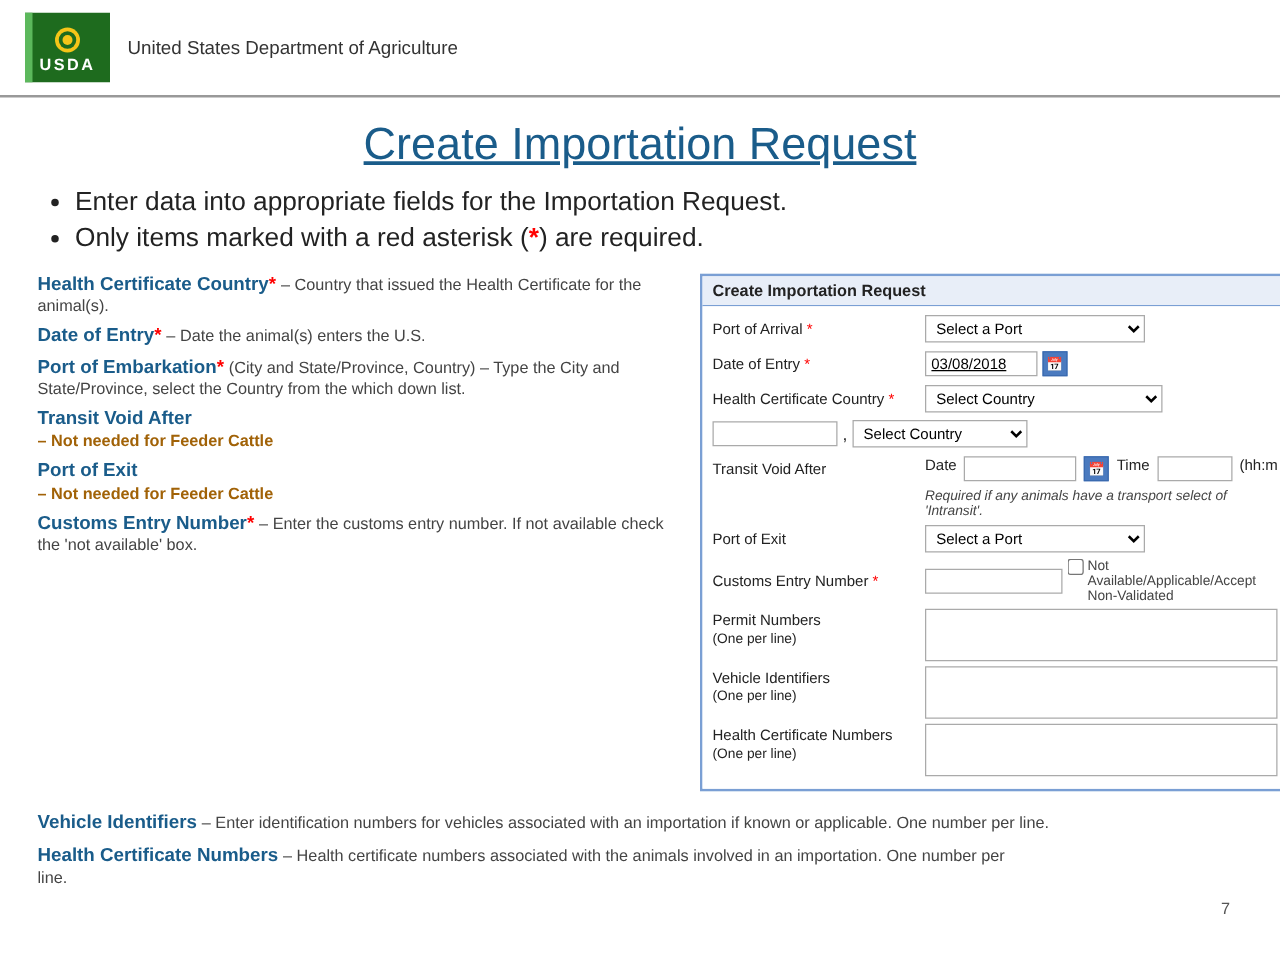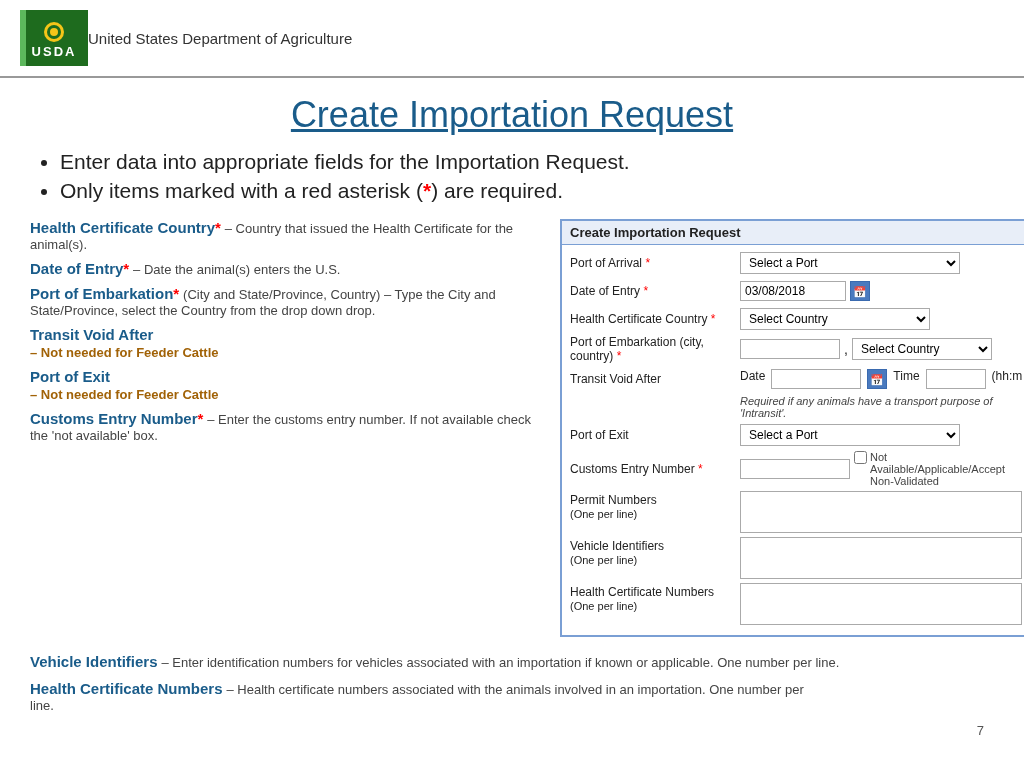--- a/index.html
+++ b/index.html
@@ -142,29 +142,30 @@
     }
 
     select, input[type="text"] {
       font-size: 12px;
       padding: 2px 4px;
       border: 1px solid #aaa;
       background: #fff;
     }
 
     .select-port {
-      width: 220px;
+      width: 176px;
     }
 
     .select-country {
       width: 140px;
     }
 
     .input-date {
-      width: 106px;
+      width: 90px;
+      text-decoration: underline;
     }
 
     .calendar-icon {
       display: inline-block;
       width: 20px;
       height: 20px;
       background: #4a7abf;
       color: #fff;
       font-size: 11px;
       text-align: center;
@@ -229,21 +230,21 @@
       display: flex;
       align-items: center;
       gap: 0;
     }
   </style>
 </head>
 <body>
 
 <div class="header">
   <div class="logo-container">
-    <div style="display:flex;text-decoration:underline;">
+    <div style="display:flex;margin-right:14px;text-decoration:underline;">
       <svg width="68" height="56" viewBox="0 0 68 56">
 
         <rect x="0" y="0" width="68" height="56" fill="#1e6b1e"></rect>
 
         <circle cx="34" cy="22" r="10" fill="#f5c518"></circle>
         <circle cx="34" cy="22" r="7" fill="#1e6b1e"></circle>
         <circle cx="34" cy="22" r="4" fill="#f5c518"></circle>
 
         <text x="34" y="46" fill="white" font-size="13" font-weight="bold" text-anchor="middle" letter-spacing="2">USDA</text>
 
@@ -276,21 +277,21 @@
         <span class="field-desc"> – Country that issued the Health Certificate for the animal(s).</span>
       </div>
 
       <div class="field-block">
         <span class="field-title">Date of Entry<span class="req">*</span></span>
         <span class="field-desc"> – Date the animal(s) enters the U.S.</span>
       </div>
 
       <div class="field-block">
         <span class="field-title">Port of Embarkation<span class="req">*</span></span>
-        <span class="field-desc"> (City and State/Province, Country) – Type the City and State/Province, select the Country from the drop down drop.</span>
+        <span class="field-desc"> (City and State/Province, Country) – Type the City and State/Province, select the Country from the which down list.</span>
       </div>
 
       <div class="field-block">
         <span class="field-title">Transit Void After</span>
         <span class="field-desc-bold"> – Not needed for Feeder Cattle</span>
       </div>
 
       <div class="field-block">
         <span class="field-title">Port of Exit</span>
         <span class="field-desc-bold"> – Not needed for Feeder Cattle</span>
@@ -336,23 +337,20 @@
               <span>Health Certificate Country</span> <span class="req">*</span>
             </div>
             <div class="form-control-area">
               <select style="width:190px;">
                 <option>Select Country</option>
               </select>
             </div>
           </div>
 
           <div class="form-row">
-            <div class="form-label">
-              <span>Port of Embarkation (city, country)</span> <span class="req">*</span>
-            </div>
             <div class="form-control-area">
               <input type="text" class="embarkation-city" style="">
               <span>,</span>
               <select class="select-country">
                 <option>Select Country</option>
               </select>
             </div>
           </div>
 
           <div class="form-row">
@@ -364,21 +362,21 @@
                 <span class="calendar-icon">📅</span>
                 <span>Time</span>
                 <input type="text" style="width: 60px;">
                 <span>(hh:m</span>
               </div>
             </div>
           </div>
 
           <div class="form-row" style="margin-bottom:2px;">
             <div class="form-label"></div>
-            <div class="transit-note">Required if any animals have a transport purpose of 'Intransit'.</div>
+            <div class="transit-note">Required if any animals have a transport select of 'Intransit'.</div>
           </div>
 
           <div class="form-row">
             <div class="form-label">Port of Exit</div>
             <div class="form-control-area">
               <select class="select-port">
                 <option>Select a Port</option>
               </select>
             </div>
           </div>

